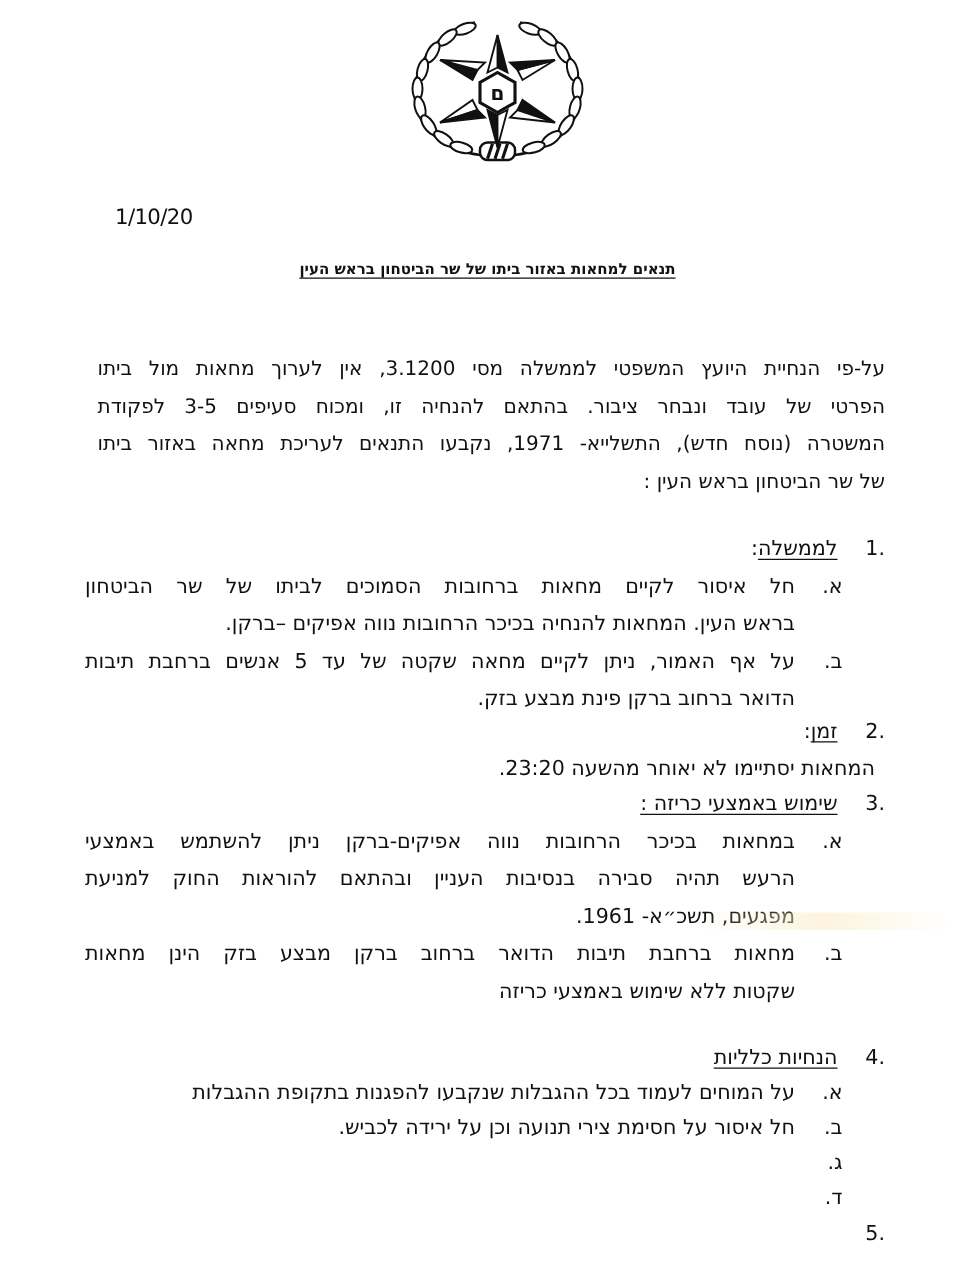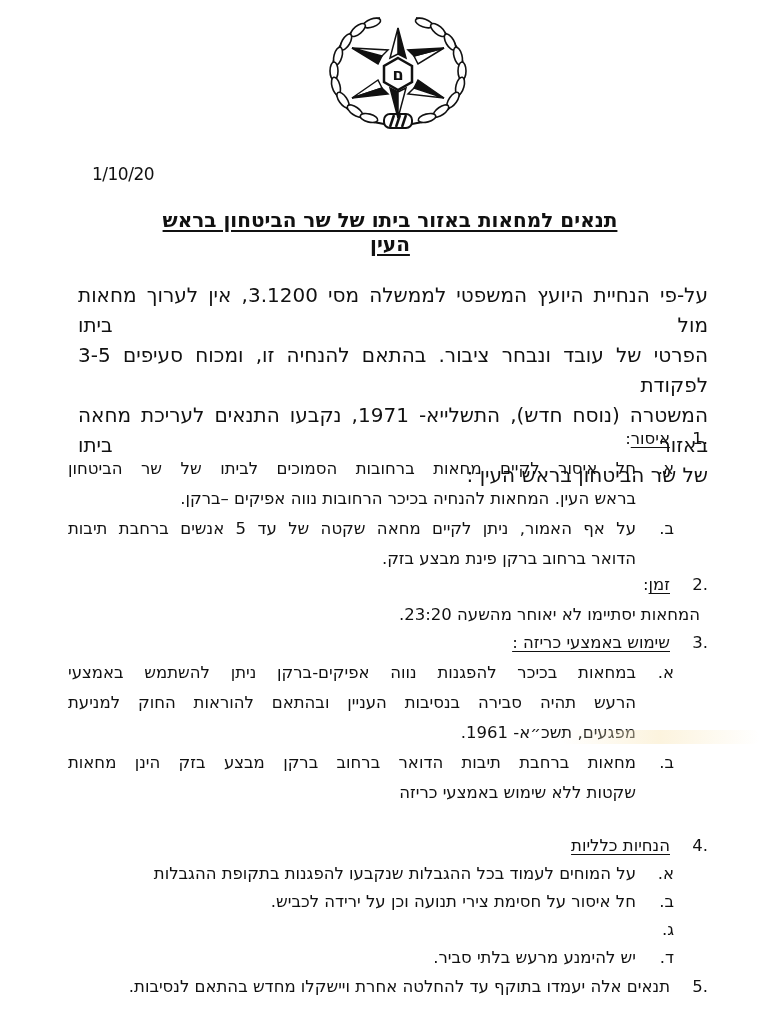--- a/index.html
+++ b/index.html
@@ -39,33 +39,33 @@
       margin-top: 18px;
     }
     .title {
       position: absolute;
       left: 150px;
       width: 480px;
       top: 208px;
       text-align: center;
       direction: rtl;
       font-weight: bold;
-      font-size: 20px;
+      font-size: 12px;
       text-decoration: underline;
       text-underline-offset: 3px;
     }
     .intro {
       position: absolute;
       right: 70px;
       top: 280px;
       width: 630px;
       direction: rtl;
       text-align: justify;
       text-align-last: right;
-      font-size: 20px;
+      font-size: 16px;
       line-height: 30px;
     }
     .intro span { display: block; text-align: justify; text-align-last: justify; }
     .intro span.last { text-align-last: right; }
 
     .section {
       position: absolute;
       right: 70px;
       width: 640px;
       direction: rtl;
@@ -189,21 +189,21 @@
   <div class="intro">
     <span>על-פי הנחיית היועץ המשפטי לממשלה מסי 3.1200, אין לערוך מחאות מול ביתו</span>
     <span>הפרטי של עובד ונבחר ציבור. בהתאם להנחיה זו, ומכוח סעיפים 3-5 לפקודת</span>
     <span>המשטרה (נוסח חדש), התשלייא- 1971, נקבעו התנאים לעריכת מחאה באזור ביתו</span>
     <span class="last">של שר הביטחון בראש העין :</span>
   </div>
 
   <div class="section" style="top:424px;">
     <div class="sec-head">
       <span class="sec-num"><span class="sec-num-inner">1.</span></span>
-      <span class="sec-label">איסור</span>
+      <span class="sec-label">לממשלה</span>
       <span> :</span>
     </div>
     <div class="sub">
       <span class="sub-letter">א.</span>
       <div class="sub-text">
         <span>חל איסור לקיים מחאות ברחובות הסמוכים לביתו של שר הביטחון</span>
         <span class="last">בראש העין. המחאות להנחיה בכיכר הרחובות נווה אפיקים –ברקן.</span>
       </div>
     </div>
     <div class="sub">
@@ -225,21 +225,21 @@
   </div>
 
   <div class="section" style="top:628px;">
     <div class="sec-head">
       <span class="sec-num"><span class="sec-num-inner">3.</span></span>
       <span class="sec-label">שימוש באמצעי כריזה :</span>
     </div>
     <div class="sub">
       <span class="sub-letter">א.</span>
       <div class="sub-text">
-        <span>במחאות בכיכר להפגנות נווה אפיקים-ברקן ניתן להשתמש באמצעי</span>
+        <span>במחאות בכיכר הרחובות נווה אפיקים-ברקן ניתן להשתמש באמצעי</span>
         <span>הרעש תהיה סבירה בנסיבות העניין ובהתאם להוראות החוק למניעת</span>
         <span class="last">מפגעים, תשכ״א- 1961.</span>
       </div>
     </div>
     <div class="sub">
       <span class="sub-letter">ב.</span>
       <div class="sub-text">
         <span>מחאות ברחבת תיבות הדואר ברחוב ברקן מבצע בזק הינן מחאות</span>
         <span class="last">שקטות ללא שימוש באמצעי כריזה</span>
       </div>
@@ -261,27 +261,23 @@
       <span class="sub-letter">ב.</span>
       <div class="sub-text">
           <span class="last">חל איסור על חסימת צירי תנועה וכן על ירידה לכביש.</span>
         </div>
     </div>
     <div class="sub" style="line-height:28px;">
       <span class="sub-letter">ג.</span>
     </div>
     <div class="sub" style="line-height:28px;">
       <span class="sub-letter">ד.</span>
-      <div class="sub-text">
-          <span class="last">יש להימנע מרעש בלתי סביר.</span>
-        </div>
     </div>
   </div>
 
   <div class="section" style="top:972px;">
     <div class="sec-head">
       <span class="sec-num"><span class="sec-num-inner">5.</span></span>
-      <span class="sec-plain">תנאים אלה יעמדו בתוקף עד להחלטה אחרת ויישקלו מחדש בהתאם לנסיבות.</span>
     </div>
   </div>
 
   <div class="smudge"></div>
 </div>
 
 </body></html>

